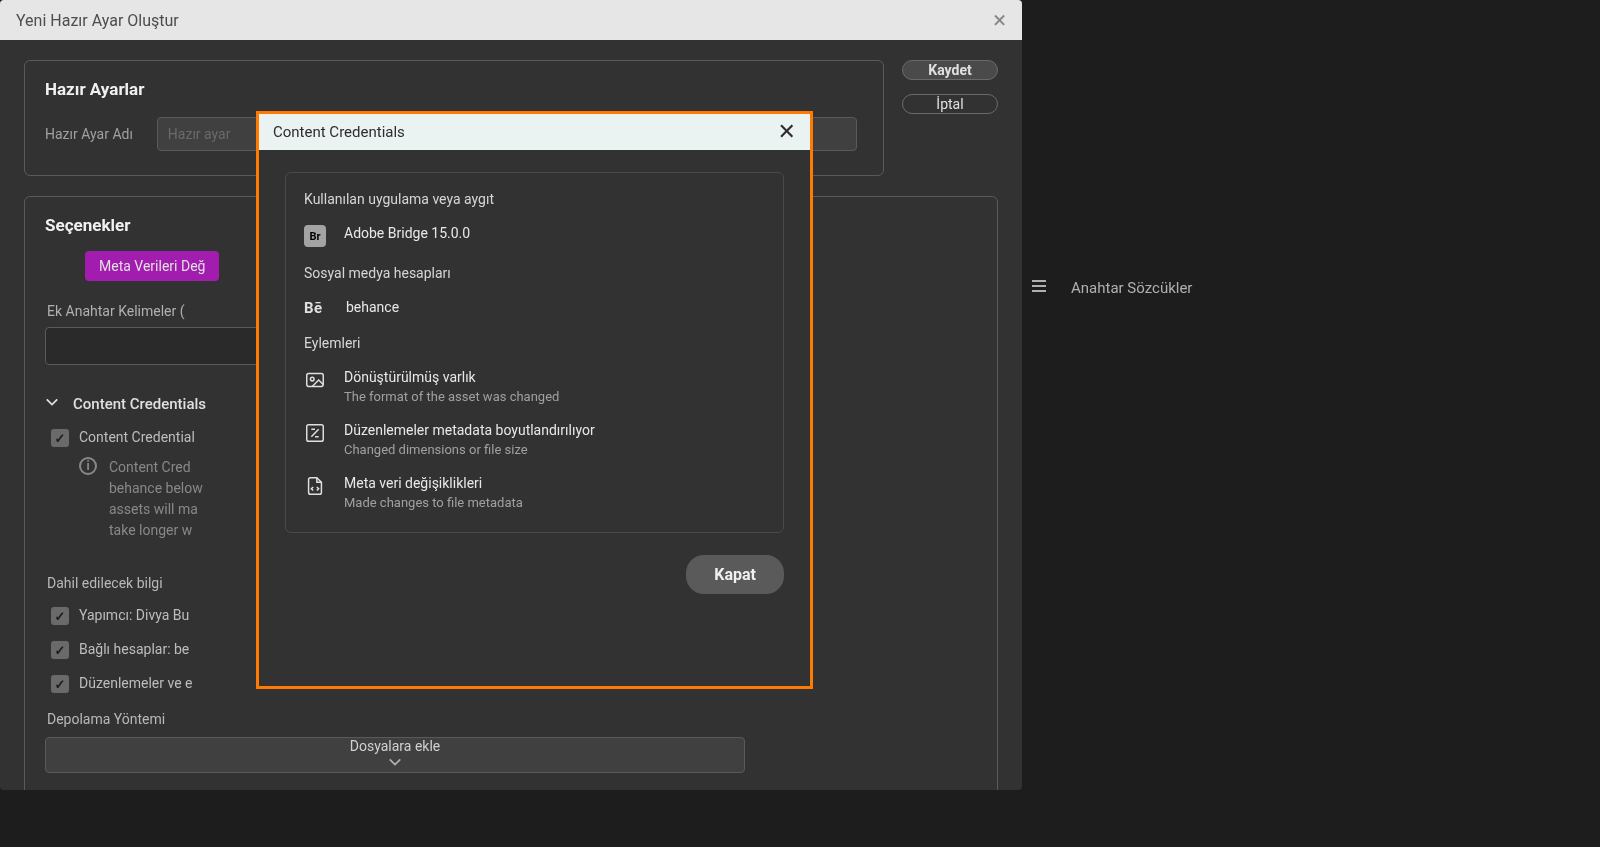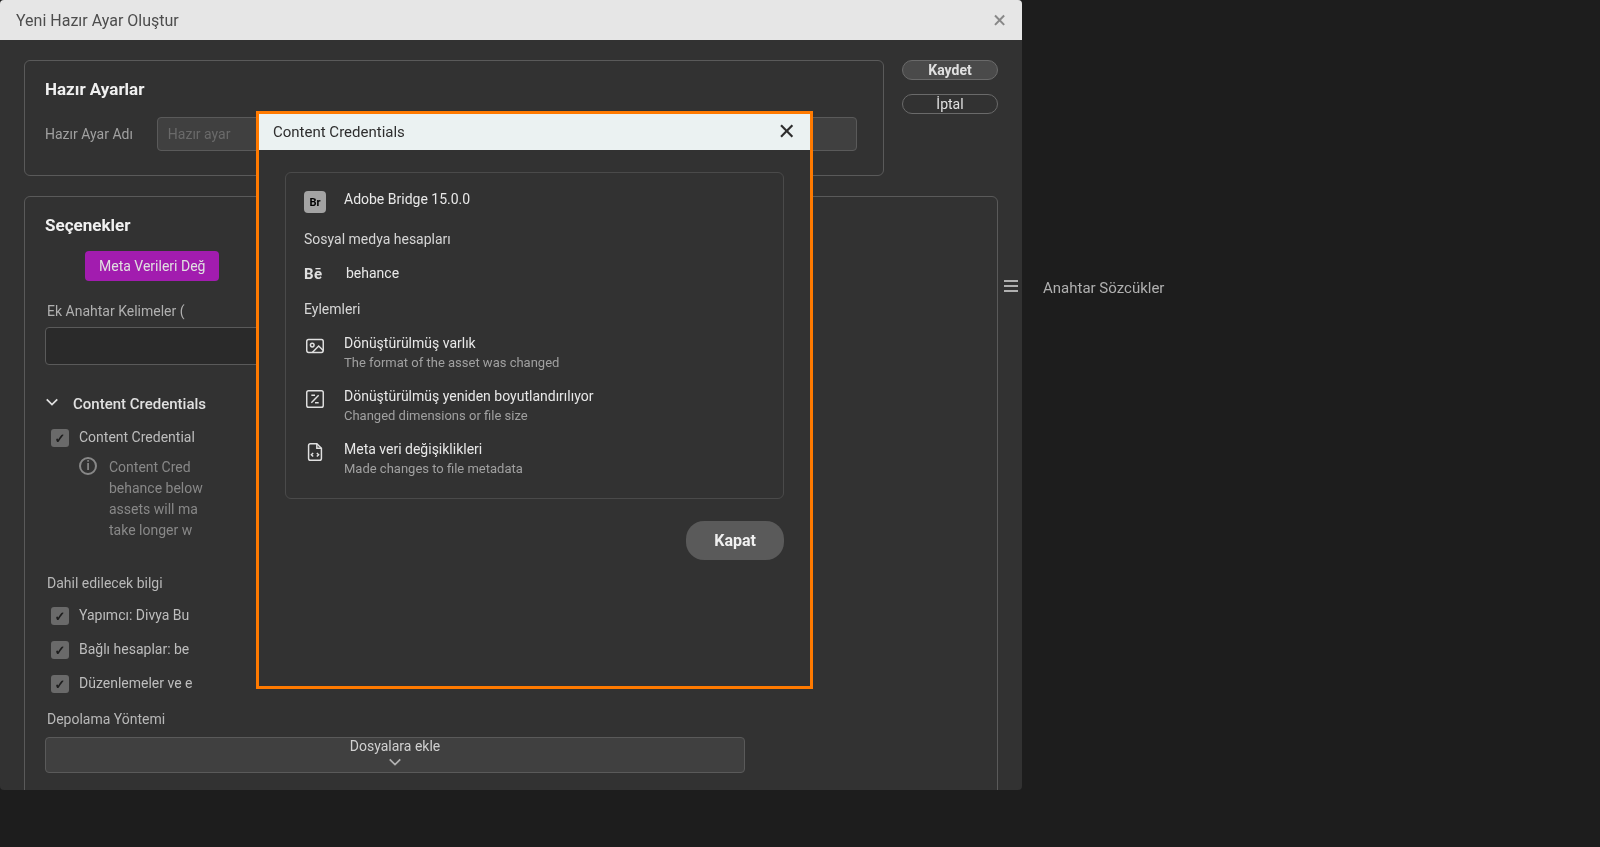--- a/index.html
+++ b/index.html
@@ -44,21 +44,21 @@
     .checkrow { display:flex; align-items:flex-start; gap:10px; margin-top: 16px; padding-left: 6px; color:#bdbdbd; font-size:14px; }
     .checkbox { width:18px; height:18px; border-radius:3px; background:#6a6a6a; display:flex; align-items:center; justify-content:center; color:#1d1d1d; font-size:13px; font-weight:700; }
     .info-row { display:flex; gap:12px; margin-top:10px; padding-left:34px; color:#888; font-size:14px; line-height:1.5; }
     .info-icon{width:18px;height:18px;flex:0 0 18px;border:2px solid #888; border-radius:50%; display:flex; align-items:center;justify-content:center;font-size:12px;font-weight:700;color:#888;}
 
     .sub-heading{ margin-top:34px; color:#b8b8b8; font-size:14px; padding-left:2px;}
 
     .storage{ margin-top:18px; color:#b8b8b8; font-size:14px; padding-left:2px;}
     .select { margin-top:10px; background:#404040; border:1px solid #5a5a5a; border-radius:4px; height:36px; width:700px; display:flex; align-items:center; justify-content:space-between; padding:0 12px; color:#d0d0d0; font-size:14px;flex-direction:column;}
     .select .chev2 svg{width:14px;height:14px;}
-    .keywords { position:absolute; top:278px; left:991px; display:flex; align-items:center; gap:24px; color:#b0b0b0; font-size:15px; padding-left:12px;}
+    .keywords { position:absolute; top:278px; left:1019px; display:flex; align-items:center; gap:24px; color:#b0b0b0; font-size:15px; padding-left:12px;}
     .menu-icon svg{width:16px;height:16px;}
 
     
     .cc-modal {
       position:absolute; top:111px; left:256px; width:557px; height:578px;
       border:3px solid #ff7a00; background:#323232; overflow:hidden;
     }
     .cc-title {
       background:#ebf2f2; color:#2e2e2e; height:36px; display:flex; align-items:center;
       justify-content:space-between; padding:0 14px; font-size:15px;
@@ -170,20 +170,21 @@
   <span>Anahtar Sözcükler</span>
 </div>
 
 <div class="cc-modal">
   <div class="cc-title">
     <span>Content Credentials</span>
     <span class="x">✕</span>
   </div>
   <div class="cc-body">
     <div class="cc-card">
+      <h4>Kullanılan uygulama veya aygıt</h4>
       <div class="cc-item">
         <div class="br-box">Br</div>
         <div class="t1">Adobe Bridge 15.0.0</div>
       </div>
 
       <h4>Sosyal medya hesapları</h4>
       <div class="cc-item">
         <div class="be-txt">Bē</div>
         <div class="t1">behance</div>
       </div>
@@ -205,21 +206,21 @@
       </div>
 
       <div class="cc-item">
         <div class="icon-sq">
           <svg viewBox="0 0 24 24">
               <rect x="3" y="3" width="18" height="18" rx="2"></rect>
               <path d="M8 16l8-8M8 8h4M16 16h-4"></path>
             </svg>
         </div>
         <div>
-          <div class="t1">Dönüştürülmüş yeniden boyutlandırılıyor</div>
+          <div class="t1">Düzenlemeler metadata boyutlandırılıyor</div>
           <div class="t2">Changed dimensions or file size</div>
         </div>
       </div>
 
       <div class="cc-item">
         <div class="icon-sq">
           <svg viewBox="0 0 24 24">
               <path d="M14 3H7a2 2 0 0 0-2 2v14a2 2 0 0 0 2 2h10a2 2 0 0 0 2-2V8l-5-5z"></path>
               <path d="M14 3v5h5"></path>
               <path d="M10 13l-2 2 2 2M14 13l2 2-2 2"></path>

